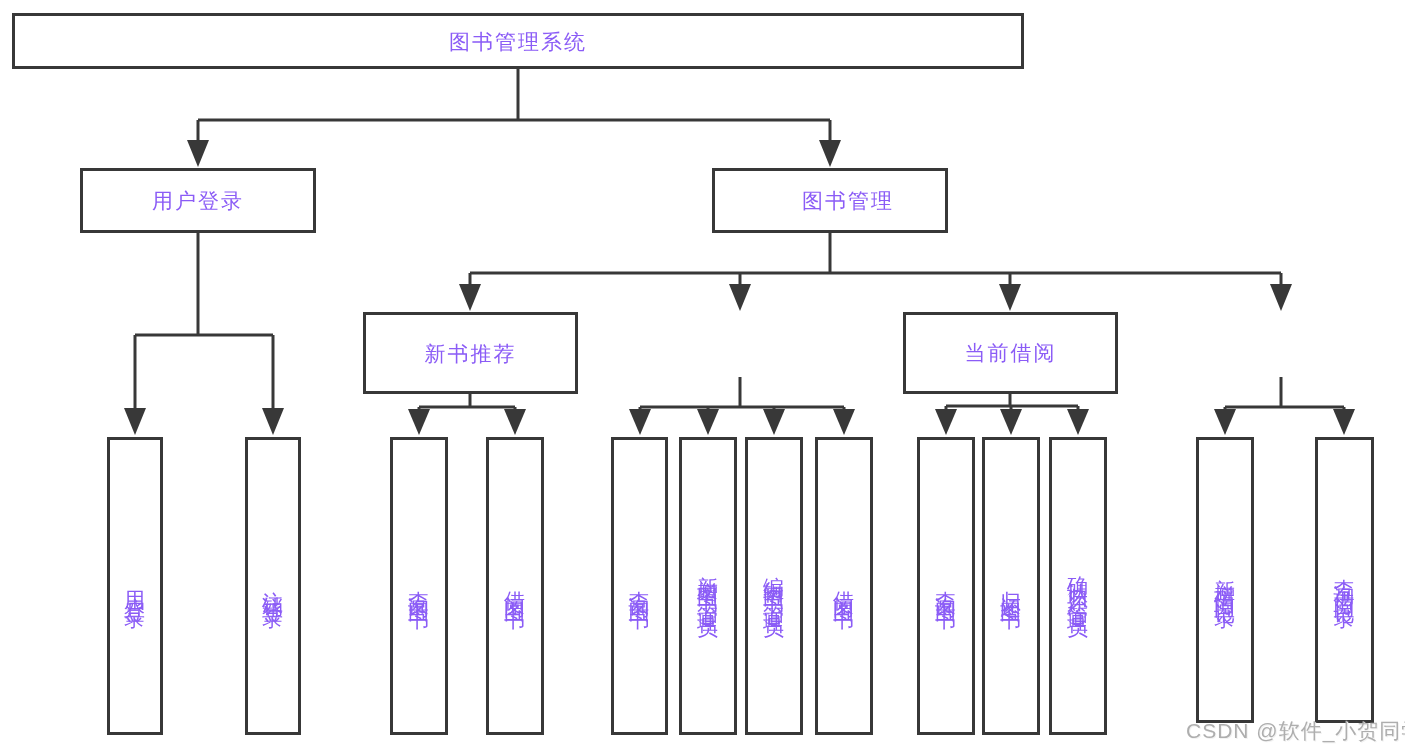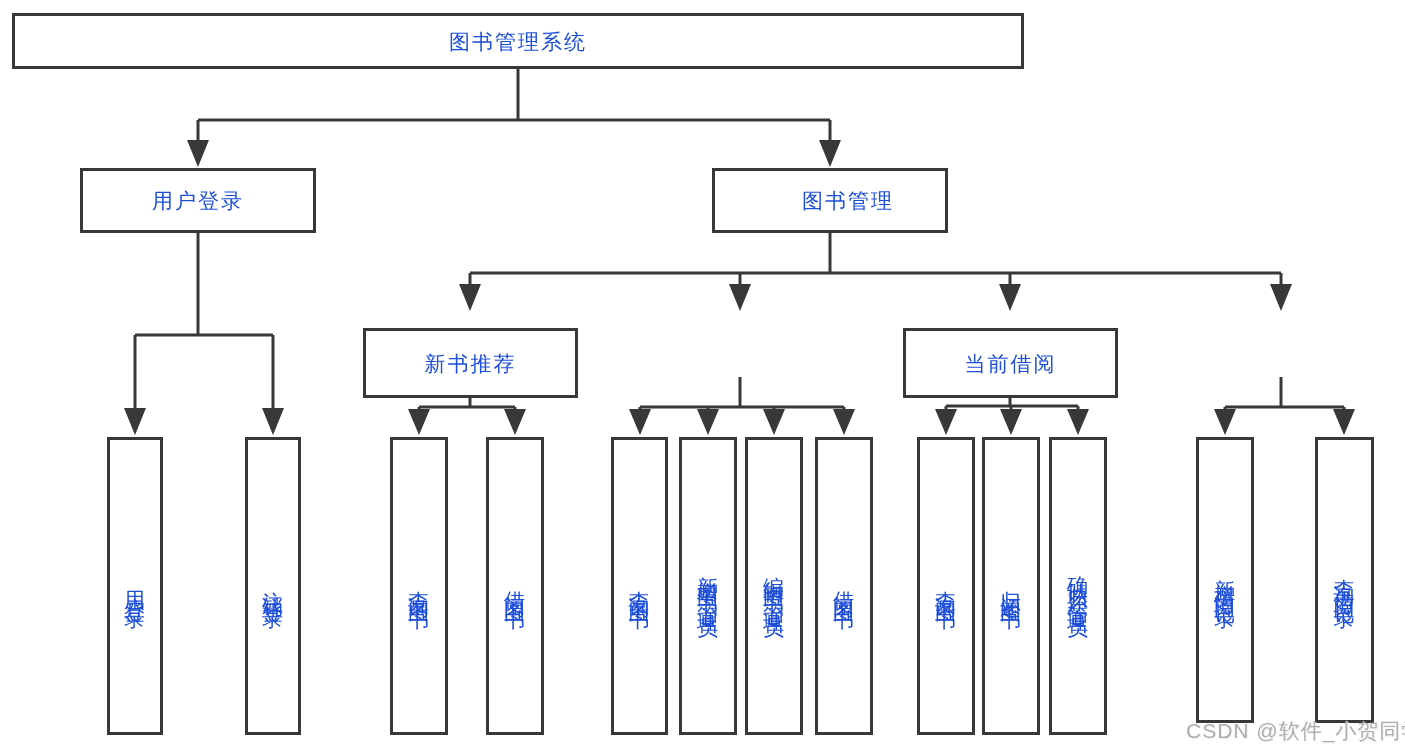--- a/index.html
+++ b/index.html
@@ -19,38 +19,38 @@
     left: 0; top: 0;
     width: 1405px;
     height: 747px;
     pointer-events: none;
   }
 
   .node {
     position: absolute;
     background: #ffffff;
     border: 3px solid #383838;
-    color: #1d4ed8;
+    color: #8b5cf6;
     display: flex;
     align-items: center;
     justify-content: center;
     text-align: center;
     font-size: 21px;
     letter-spacing: 2px;
     line-height: 1;
   }
 
   
   .node.root   { left: 12px;  top: 13px;  width: 1012px; height: 56px; }
   .node.lv2-a  { left: 80px;  top: 168px; width: 236px;  height: 65px; }
   .node.lv2-b  { left: 712px; top: 168px; width: 236px;  height: 65px; padding-left: 36px; }
-  .node.lv3    { top: 328px; width: 215px; height: 70px; }
+  .node.lv3    { top: 312px; width: 215px; height: 82px; }
   .node.lv3-a  { left: 363px; }
   .node.lv3-b  { left: 633px; }
-  .node.lv3-c  { left: 903px; }
+  .node.lv3-c  { left: 903px; font-family: Liberation Serif, serif; }
   .node.lv3-d  { left: 1173px; }
 
   
   .node.leaf {
     top: 437px;
     height: 298px;
     writing-mode: vertical-rl;
     text-orientation: mixed;
     letter-spacing: 6px;
     font-size: 21px;

